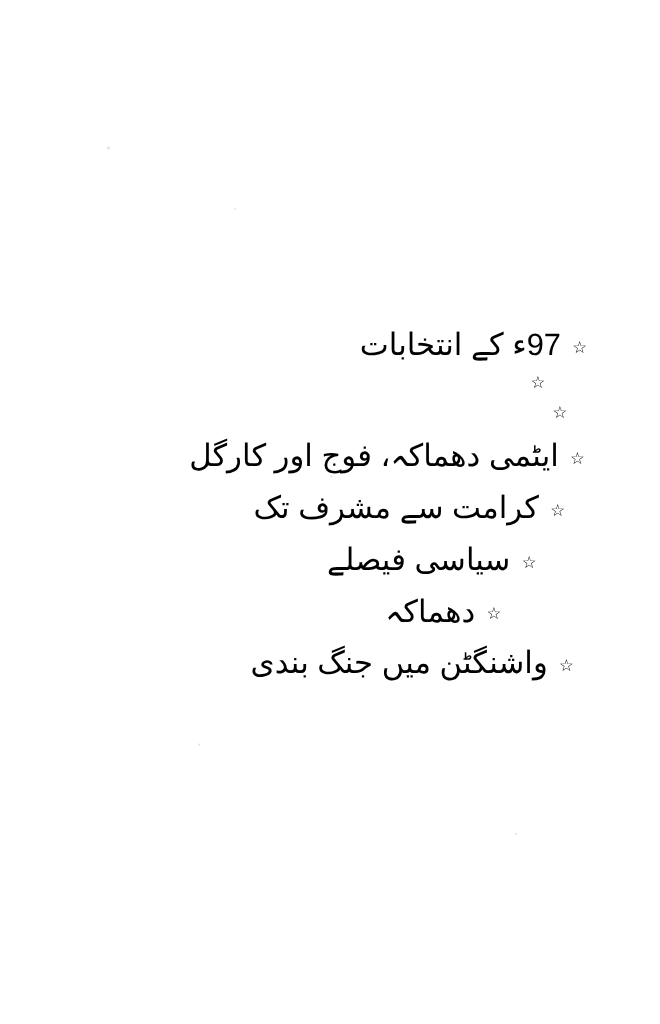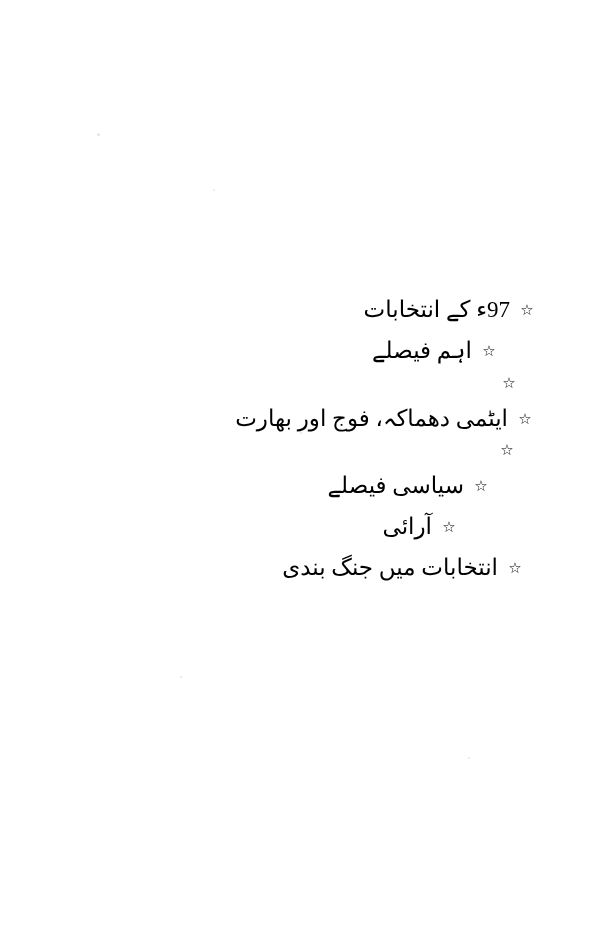--- a/index.html
+++ b/index.html
@@ -54,22 +54,22 @@
     font-size: 15px;
     line-height: 1;
     width: 26px;
     flex: 0 0 26px;
     text-align: center;
     color: #000;
     transform: translateY(-2px);
   }
 
   .entry-text {
-    font-family: Liberation Serif, serif;
-    font-size: 23px;
+    font-family: Liberation Sans, sans-serif;
+    font-size: 28px;
     letter-spacing: 0.2px;
     color: #000;
     padding-right: 4px;
     direction: rtl;
     unicode-bidi: isolate;
   }
 
   
   .toc-item:nth-child(1) { margin-right: 0px; }
   .toc-item:nth-child(2) { margin-right: 38px; }
@@ -93,45 +93,45 @@
 
   <div class="toc-block">
 
     <div class="toc-item">
       <span class="bullet">☆</span>
       <span class="entry-text">97ء کے انتخابات</span>
     </div>
 
     <div class="toc-item">
       <span class="bullet">☆</span>
-      <span class="entry-text">اہم فیصلے</span>
     </div>
 
     <div class="toc-item">
       <span class="bullet">☆</span>
     </div>
 
     <div class="toc-item">
       <span class="bullet">☆</span>
-      <span class="entry-text">ایٹمی دھماکہ، فوج اور بھارت</span>
+      <span class="entry-text">ایٹمی دھماکہ، فوج اور کارگل</span>
     </div>
 
     <div class="toc-item">
       <span class="bullet">☆</span>
+      <span class="entry-text">کرامت سے مشرف تک</span>
     </div>
 
     <div class="toc-item">
       <span class="bullet">☆</span>
       <span class="entry-text">سیاسی فیصلے</span>
     </div>
 
     <div class="toc-item">
       <span class="bullet">☆</span>
-      <span class="entry-text">آرائی</span>
+      <span class="entry-text">دھماکہ</span>
     </div>
 
     <div class="toc-item">
       <span class="bullet">☆</span>
-      <span class="entry-text">انتخابات میں جنگ بندی</span>
+      <span class="entry-text">واشنگٹن میں جنگ بندی</span>
     </div>
 
   </div>
 </div>
 
 </body></html>

